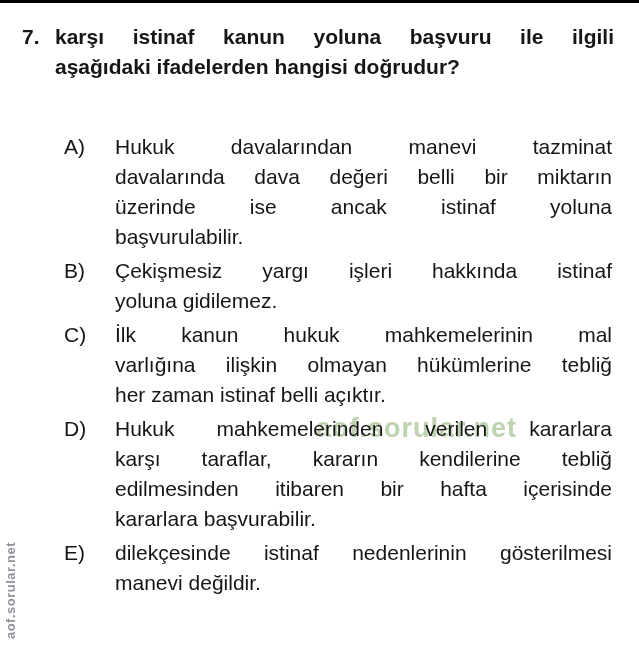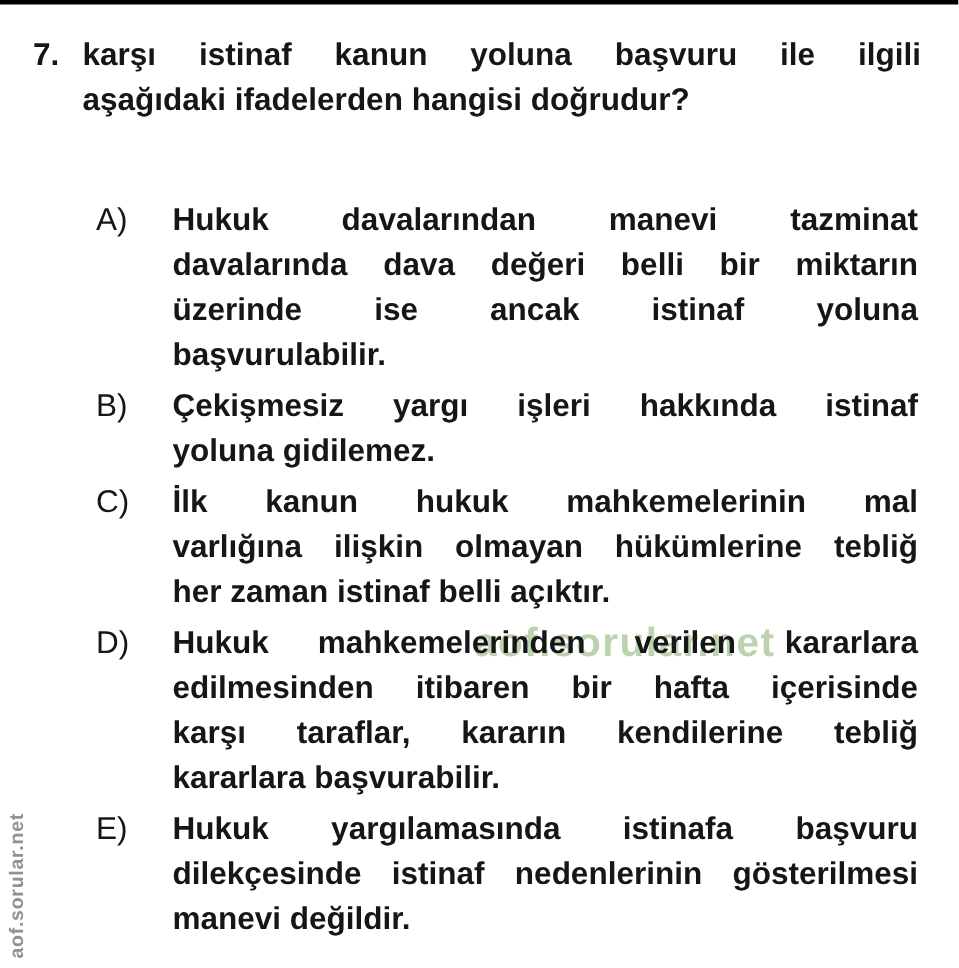--- a/index.html
+++ b/index.html
@@ -41,21 +41,21 @@
     width: 548px;
     z-index: 2;
   }
   .option {
     display: flex;
     font-size: 21px;
     line-height: 30px;
     margin-bottom: 4px;
   }
   .letter { width: 51px; flex: 0 0 51px; }
-  .otext { width: 497px; flex: 1; font-weight: bold; }
+  .otext { width: 497px; flex: 1; }
   
   .tline {
     text-align: justify;
     text-align-last: justify;
     white-space: normal;
   }
   .tline.last {
     text-align-last: left;
   }
   
@@ -130,29 +130,28 @@
           <div class="tline">İlk kanun hukuk mahkemelerinin mal</div>
           <div class="tline">varlığına ilişkin olmayan hükümlerine tebliğ</div>
           <div class="tline last">her zaman istinaf belli açıktır.</div>
         </div>
     </div>
 
     <div class="option">
       <div class="letter">D)</div>
       <div class="otext">
           <div class="tline">Hukuk mahkemelerinden verilen kararlara</div>
+          <div class="tline">karşı taraflar, kararın kendilerine tebliğ</div>
           <div class="tline">edilmesinden itibaren bir hafta içerisinde</div>
-          <div class="tline">karşı taraflar, kararın kendilerine tebliğ</div>
           <div class="tline last">kararlara başvurabilir.</div>
         </div>
     </div>
 
     <div class="option">
       <div class="letter">E)</div>
       <div class="otext">
-          <div class="tline">Hukuk yargılamasında istinafa başvuru</div>
           <div class="tline">dilekçesinde istinaf nedenlerinin gösterilmesi</div>
           <div class="tline last">manevi değildir.</div>
         </div>
     </div>
 
   </div>
 </div>
 
 </body></html>

